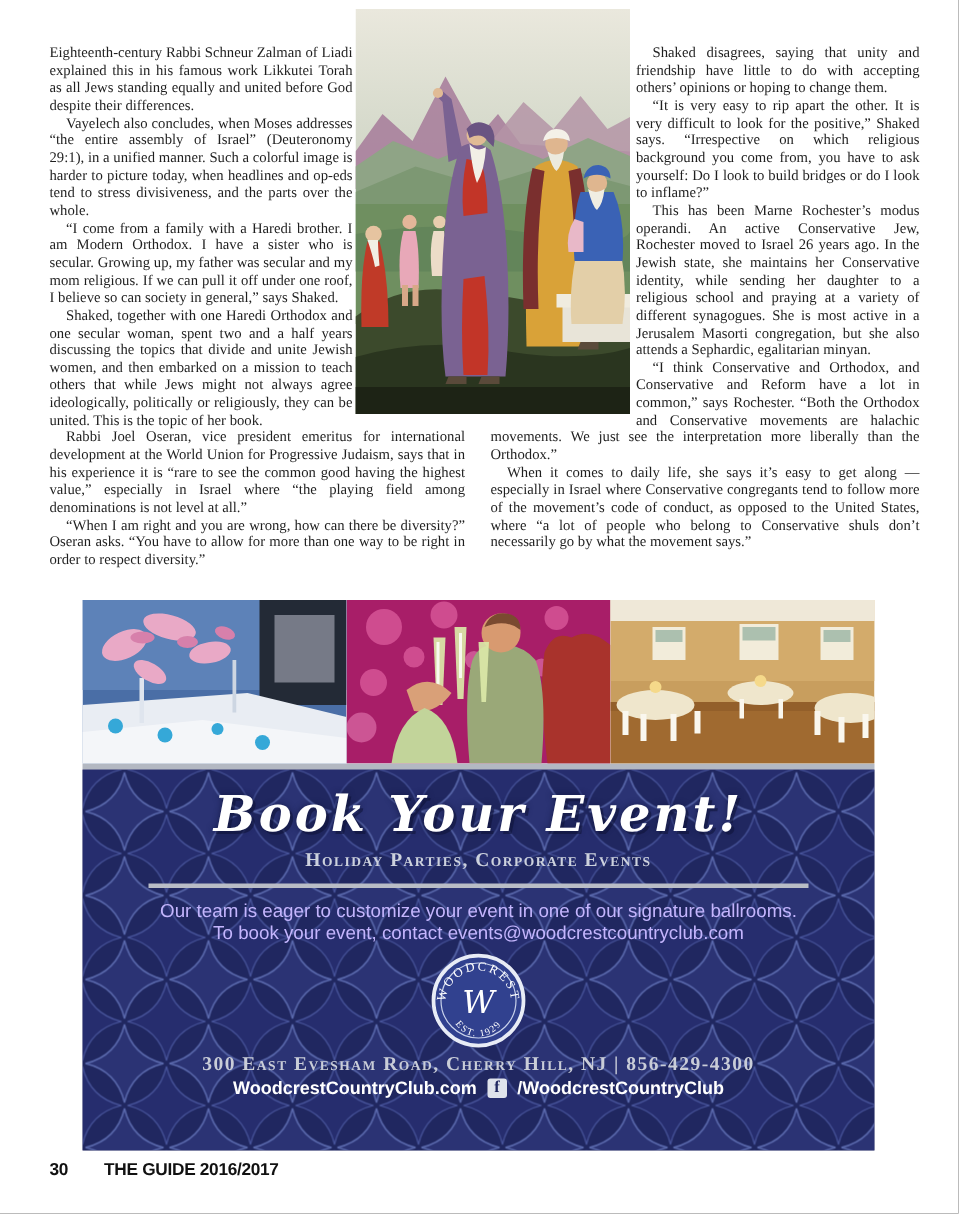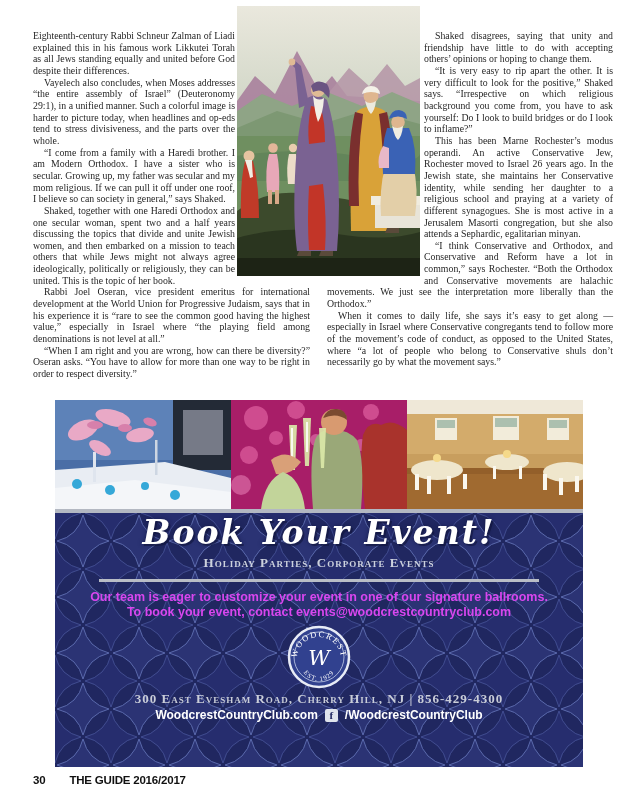--- a/index.html
+++ b/index.html
@@ -17,34 +17,34 @@
   .spacer-r{float:right;width:75px;height:250px;}
   .spacer-l{float:left;width:97px;height:250px;}
   .illustration{position:absolute;left:237px;top:6px;width:183px;height:270px;}
   
   .ad{position:absolute;left:55px;top:400px;width:528px;height:367px;}
   .ad-photos{display:flex;height:109px;width:100%;}
   .ad-photos svg{display:block;}
   .ad-divider{height:4px;background:#b3b8c2;}
   .ad-blue{position:relative;height:254px;background:#202760;overflow:hidden;}
   .quilt{position:absolute;left:0;top:0;z-index:0;}
-  .ad-content{position:relative;z-index:1;text-align:center;}
+  .ad-content{position:relative;z-index:1;text-align:center;padding-top:10px;}
   .script-head{
     font-family:"DejaVu Serif",serif;font-style:italic;font-weight:bold;
     font-size:33px;color:#ffffff;letter-spacing:2px;line-height:40px;
     text-shadow:0 0 4px rgba(20,25,70,.9), 2px 2px 0 rgba(15,18,55,.55);
   }
   .caps-line{
     font-family:"Liberation Serif",serif;font-variant:small-caps;
     font-size:13px;line-height:19px;color:#ccd1dd;letter-spacing:1px;font-weight:bold;
   }
   .thin-rule{width:440px;height:3px;background:#b9bdc6;margin:7px auto 8px auto;}
   .sans-line{
-    font-family:"Liberation Sans",sans-serif;font-weight:bold;
-    font-size:12.5px;line-height:15px;color:#d946ef;
+    font-family:"Liberation Sans",sans-serif;font-weight:normal;
+    font-size:12.5px;line-height:15px;color:#c4b5fd;
   }
   .logo-wrap{margin-top:5px;height:64px;}
   .addr-line{
     font-family:"Liberation Serif",serif;font-variant:small-caps;font-weight:bold;
     font-size:13px;line-height:15px;color:#c9cdd8;letter-spacing:1px;margin-top:2px;
   }
   .web-row{
     margin-top:2px;font-family:"Liberation Sans",sans-serif;font-weight:bold;
     font-size:12px;color:#ffffff;display:flex;align-items:center;justify-content:center;gap:7px;
   }

